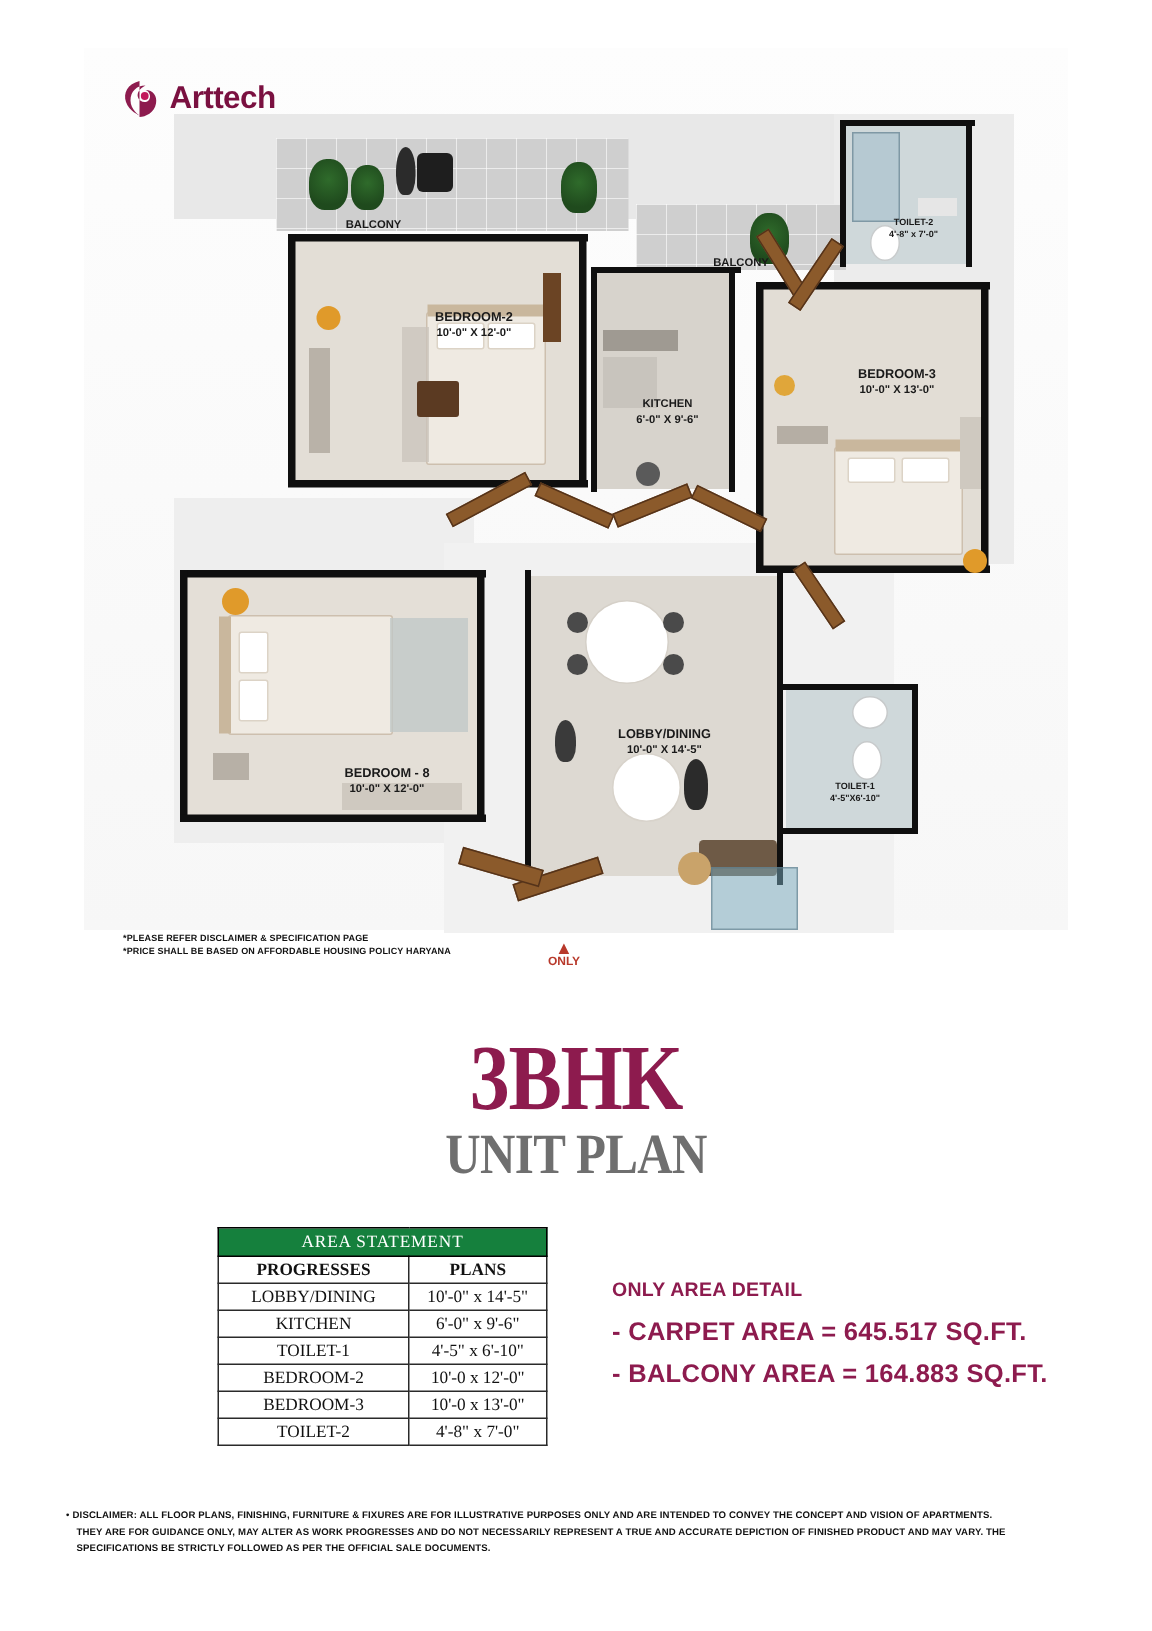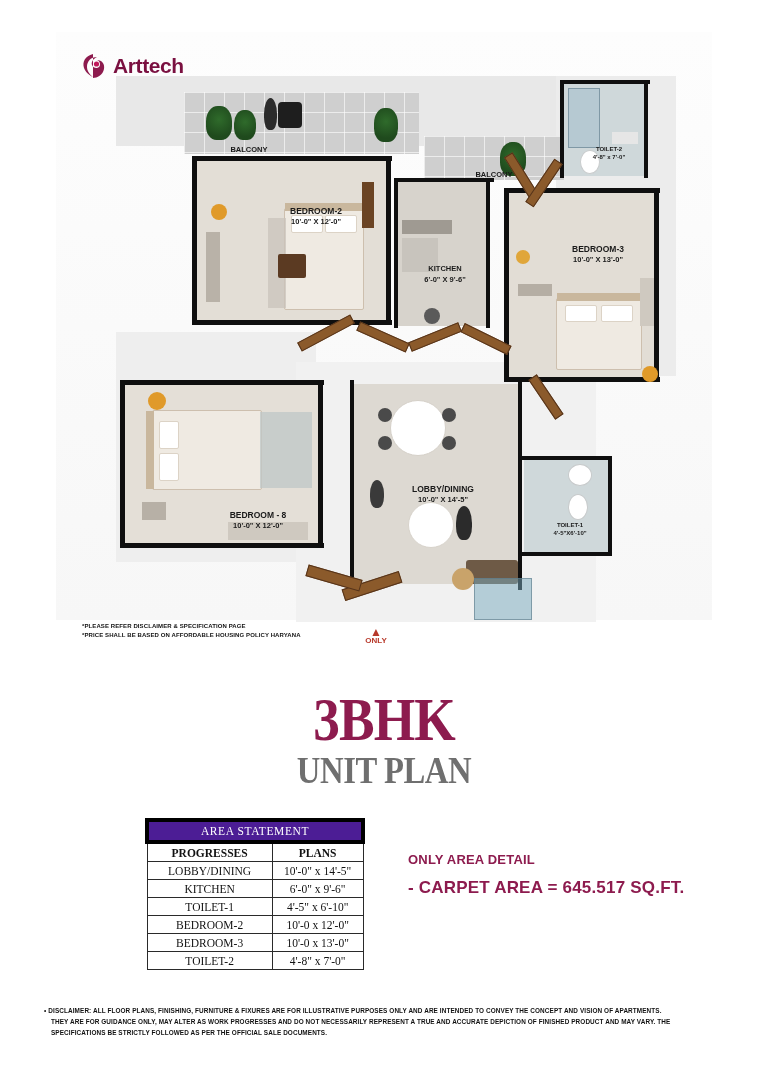--- a/index.html
+++ b/index.html
@@ -216,26 +216,26 @@
   .area-table {
     position: absolute;
     left: 145px;
     top: 818px;
     width: 220px;
     border-collapse: collapse;
     font-family: "Liberation Serif", serif;
     font-size: 11.5px;
   }
   .area-table th.head {
-    background: #4c1d95;
+    background: #15803d;
     color: #ffffff;
     font-weight: normal;
     letter-spacing: .6px;
     padding: 3px 0;
-    border: 4px solid #000000;
+    border: 1px solid #000000;
     font-size: 11.5px;
   }
   .area-table th, .area-table td {
     border: 1px solid #2a2a2a;
     text-align: center;
     padding: 2.5px 2px;
     color: #111;
   }
   .area-table td.desc { width: 58%; }
 
@@ -468,20 +468,21 @@
     <tr>
       <td class="desc">TOILET-2</td>
       <td>4'-8" x 7'-0"</td>
     </tr>
   </tbody>
 </table>
 
 <div class="unit-detail">
   <div class="ud-title">ONLY AREA DETAIL</div>
   <div class="ud-line">- CARPET AREA = 645.517 SQ.FT.</div>
+  <div class="ud-line">- BALCONY AREA = 164.883 SQ.FT.</div>
 </div>
 
 <div class="disclaimer">
   <div>
     <span class="bullet">•</span><span>DISCLAIMER: ALL FLOOR PLANS, FINISHING, FURNITURE &amp; FIXURES ARE FOR ILLUSTRATIVE PURPOSES ONLY AND ARE INTENDED TO CONVEY THE CONCEPT AND VISION OF APARTMENTS.</span>
   </div>
   <div class="l2">THEY ARE FOR GUIDANCE ONLY, MAY ALTER AS WORK PROGRESSES AND DO NOT NECESSARILY REPRESENT A TRUE AND ACCURATE DEPICTION OF FINISHED PRODUCT AND MAY VARY. THE</div>
   <div class="l2">SPECIFICATIONS BE STRICTLY FOLLOWED AS PER THE OFFICIAL SALE DOCUMENTS.</div>
 </div>
 

